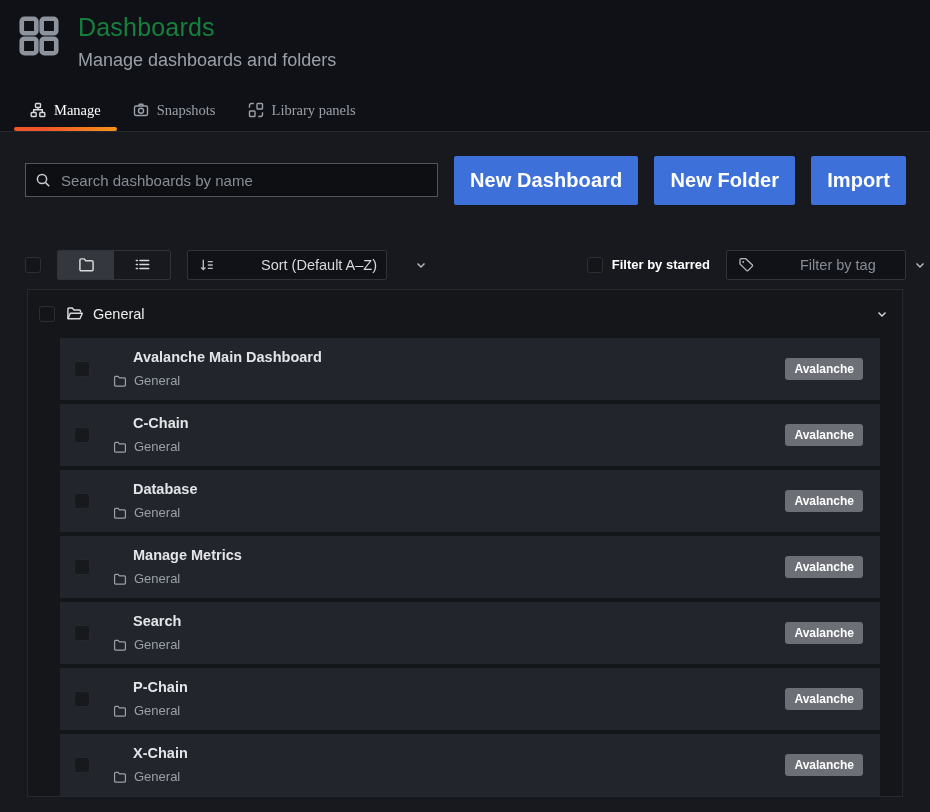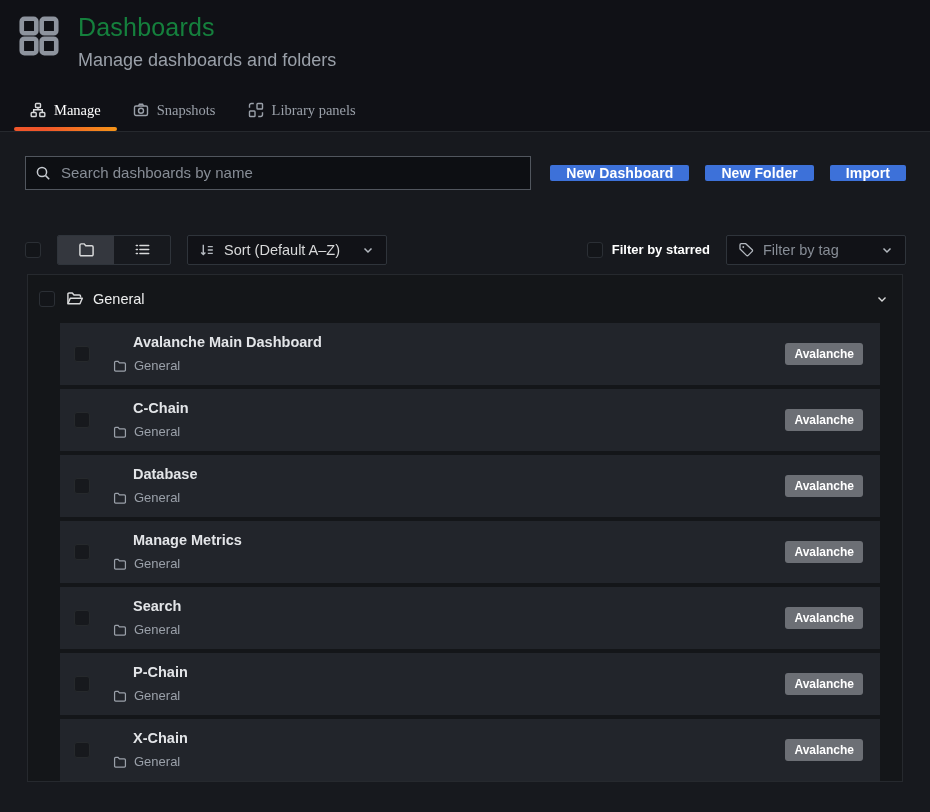--- a/index.html
+++ b/index.html
@@ -60,42 +60,42 @@
     background:#0d0f13;border:1px solid var(--border-input);border-radius:0;
     padding:16px 9px;margin-right:auto;
   }
   .search-box .search-glyph{color:#c7cbd1;flex:none;}
   .search-input{
     flex:1;background:transparent;border:0;outline:0;margin-left:8px;
     font-family:"Liberation Sans",sans-serif;font-size:15px;color:var(--text-primary);
   }
   .search-input::placeholder{color:var(--text-dim);}
   .btn-blue{
-    height:16px;padding:0 16px;margin-left:16px;border:0;border-radius:2px;
+    height:49px;padding:0 16px;margin-left:16px;border:0;border-radius:2px;
     background:var(--accent-blue);color:#fff;font-family:"Liberation Sans",sans-serif;
-    font-size:14px;font-weight:700;letter-spacing:.1px;cursor:pointer;white-space:nowrap;
+    font-size:20px;font-weight:700;letter-spacing:.1px;cursor:pointer;white-space:nowrap;
   }
 
   
   .toolbar{display:flex;align-items:center;margin-top:45px;}
   .checkbox{
     width:16px;height:16px;flex:none;border-radius:3px;
     background:#131519;border:1px solid #2b2f35;cursor:pointer;
   }
   .view-toggle{
     display:flex;margin-left:16px;border:1px solid #2f343b;border-radius:2px;overflow:hidden;height:30px;
   }
   .view-btn{
     width:56px;display:flex;align-items:center;justify-content:center;
     color:#d8d9da;background:transparent;cursor:pointer;
   }
   .view-btn.active{background:#34373e;}
   .dropdown{
     display:flex;align-items:center;height:30px;border:1px solid #2f343b;border-radius:2px;
-    background:#111217;padding:0 11px;cursor:pointer;
+    background:#111217;padding:0 11px;cursor:pointer;gap:37px;
   }
   .dropdown .dd-icon{color:#b4b9c0;margin-right:9px;flex:none;}
   .dropdown .dd-text{font-size:14.5px;color:#d8d9da;white-space:nowrap;}
   .dropdown .dd-text.placeholder{color:var(--text-dim);}
   .dropdown .dd-chevron{color:#b4b9c0;margin-left:auto;flex:none;}
   .sort-dropdown{width:200px;margin-left:16px;}
   .tag-dropdown{width:180px;margin-left:16px;}
   .toolbar-spacer{flex:1;}
   .starred-filter{display:flex;align-items:center;cursor:pointer;margin-left:48px;}
   .starred-filter .label{margin-left:9px;font-size:13px;font-weight:700;color:#fff;white-space:nowrap;}

